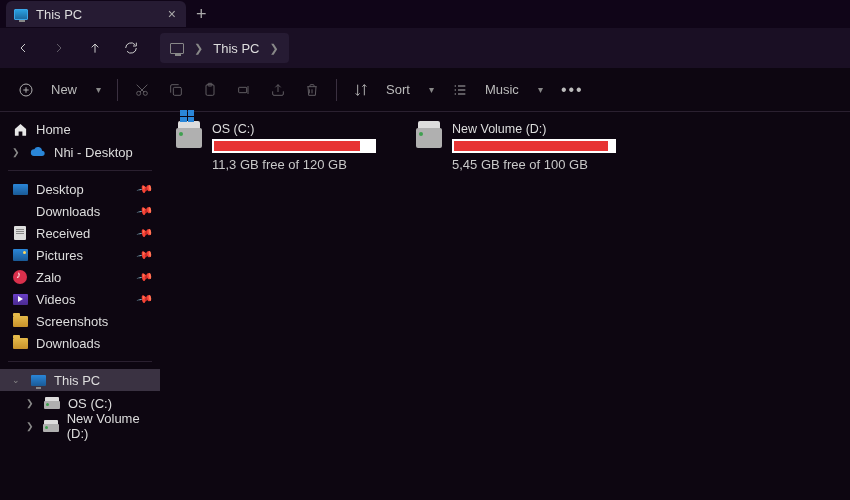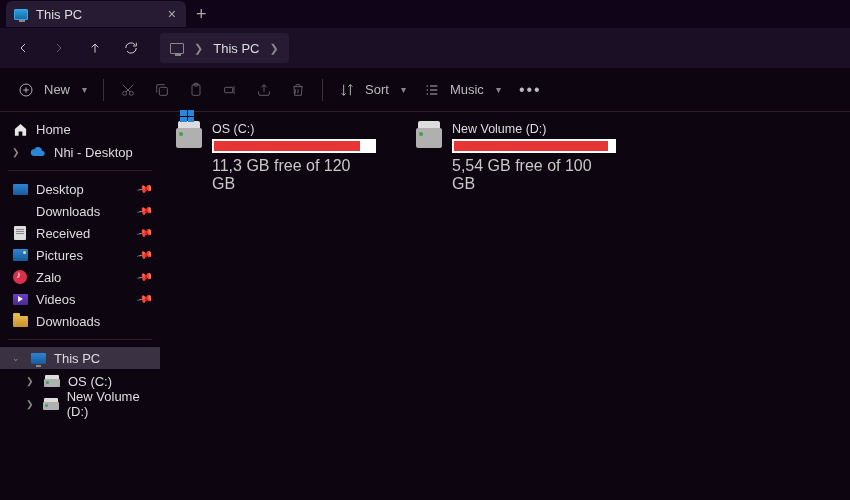--- a/index.html
+++ b/index.html
@@ -17,21 +17,21 @@
 .navbar { height: 40px; background: #1a0f24; display: flex; align-items: center; gap: 2px; padding: 0 6px; }
 .navbtn { width: 34px; height: 34px; display:flex; align-items:center; justify-content:center; color:#ccc; border-radius:4px; }
 .navbtn svg { width: 16px; height: 16px; stroke: #ccc; stroke-width: 1.5; fill: none; }
 .addr { display:flex; align-items:center; gap: 10px; margin-left: 10px; background: #261b33; border-radius: 4px; padding: 0 10px; height: 30px; flex: 0 0 auto; }
 .addr .monitor-sm { width:14px; height:11px; border:1px solid #888; border-radius:1px; position:relative; }
 .addr .monitor-sm::after { content:""; position:absolute; bottom:-3px; left:4px; width:6px; height:2px; background:#888; }
 .addr .chev { color:#888; font-size:11px; }
 
 
 .toolbar { height: 44px; display:flex; align-items:center; gap: 2px; padding: 0 10px; border-bottom: 1px solid #2a2030; }
-.tbtn { padding: 4px 8px; display:flex; align-items:center; gap:10px; color:#bbb; border-radius:4px; height:30px;justify-content:space-between; }
+.tbtn { padding: 4px 8px; display:flex; align-items:center; gap:17px; color:#bbb; border-radius:4px; height:30px;justify-content:space-between; }
 .tbtn svg { width:16px; height:16px; stroke:#bbb; stroke-width:1.4; fill:none; }
 .tbtn.dim { opacity: .5; }
 .tsep { width:1px; height:22px; background:#3a3040; margin: 0 6px; }
 .tbtn .caret { font-size:10px; color:#888; margin-left:2px; }
 .overflow-dots { letter-spacing: 2px; font-size:16px; }
 
 
 .work { display:flex; height: calc(500px - 28px - 40px - 44px); }
 .sidebar { width: 160px; padding: 6px 0; overflow-y: auto; display:flex; flex-direction:column; gap:1px; }
 .side-sep { height:1px; background:#2a2030; margin: 6px 8px; }
@@ -68,21 +68,21 @@
 .drive { display:flex; gap:10px; width: 200px; }
 .drive-ic { width:26px; height:20px; background:#b0b0b0; border-radius:2px; position:relative; margin-top:6px; flex-shrink:0; }
 .drive-ic::before { content:""; position:absolute; top:-7px; left:2px; right:2px; height:7px; background:#ddd; border-radius:2px 2px 0 0; }
 .drive-ic::after { content:""; position:absolute; top:4px; left:3px; width:4px; height:4px; background:#3fa050; border-radius:50%; }
 .drive.os .drive-ic .win { position:absolute; top:-18px; left:4px; width:14px; height:12px; display:grid; grid-template: 1fr 1fr / 1fr 1fr; gap:1px; }
 .drive.os .drive-ic .win span { background:#2a86d8; }
 .drive-info { flex:1; }
 .drive-name { font-size:12.5px; margin-bottom:3px; }
 .bar { height:14px; background:#fff; padding:2px; margin-bottom:4px; }
 .bar-fill { height:100%; background:#e73434; }
-.drive-free { font-size:16px; color:#c8c8c8; }
+.drive-free { font-size:13px; color:#c8c8c8; }
 </style>
 </head>
 <body>
 
 <div class="tabbar">
   <div class="tab">
     <span class="monitor-ic"></span>
     <span>This PC</span>
     <span class="x">×</span>
   </div>
@@ -242,20 +242,26 @@
     <span>Zalo</span>
     <span class="pin">📌</span>
         </div>
         <div class="sitem">
           <span class="ic">
             <span class="vid-ic"></span>
           </span>
     <span>Videos</span>
     <span class="pin">📌</span>
         </div>
+        <div class="sitem">
+          <span class="ic">
+            <span class="fold"></span>
+          </span>
+    <span>Screenshots</span>
+    </div>
         <div class="sitem">
           <span class="ic">
             <span class="fold"></span>
           </span>
     <span>Downloads</span>
     </div>
       </div>
     <div class="side-sep"></div>
     <div class="sitem selected">
       <span class="exp">⌄</span>
@@ -298,17 +304,17 @@
       <div class="drive-free">11,3 GB free of 120 GB</div>
     </div>
       </div>
       <div class="drive">
         <div class="drive-ic"></div>
     <div class="drive-info">
       <div class="drive-name">New Volume (D:)</div>
       <div class="bar">
             <div class="bar-fill" style="width:96%"></div>
           </div>
-      <div class="drive-free">5,54 GB free of 100 GB</div>
+      <div class="drive-free">5,45 GB free of 100 GB</div>
     </div>
       </div>
     </div>
 </div>
 
 </body></html>

